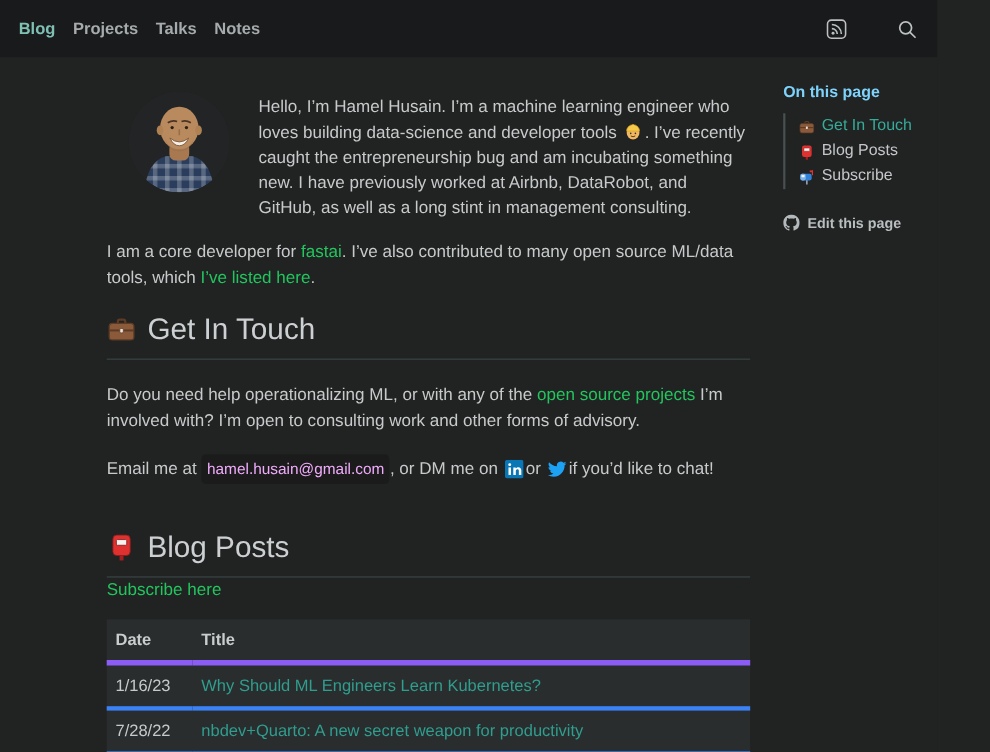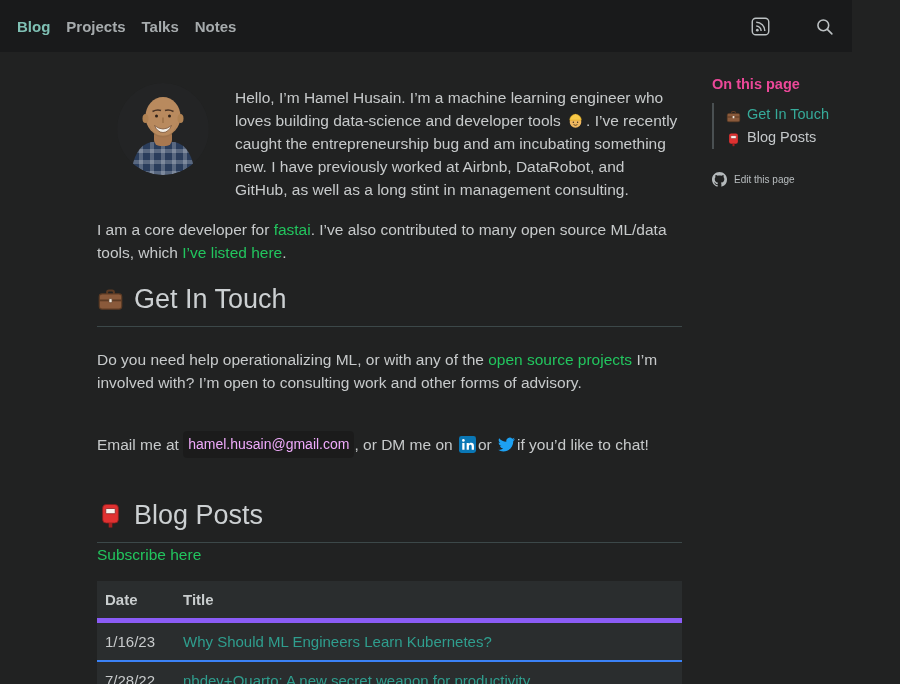--- a/index.html
+++ b/index.html
@@ -26,48 +26,48 @@
   .intro-p { margin:3px 0 0 26px; width:444px; }
 
   .p2 { margin-top:17px; }
 
   h1.section-h { margin-top:20px; padding-bottom:11px; border-bottom:1px solid #3c4849;
                  font-size:27px; font-weight:500; color:#ccd0d2; display:flex; align-items:center; gap:10px; }
   .h-icon { width:27px; height:27px; flex:none; }
   .h-icon svg { width:100%; height:100%; }
 
   .sect-p { margin-top:21px; }
-  .email-p { margin-top:37px; display:flex; align-items:center; flex-wrap:wrap; }
+  .email-p { margin-top:19px; display:flex; align-items:center; flex-wrap:wrap; }
   code.email-code { font-family:Liberation Sans, sans-serif; font-size:14px; color:#f0abfc;
                     background:rgba(0,0,0,0.18); padding:2px 5px; border-radius:4px; }
   .inline-icon { width:17px; height:17px; display:inline-block; vertical-align:-3px; margin:0 2px; }
   .inline-icon svg { width:100%; height:100%; }
 
   .blog-section { margin-top:42px; }
   .subscribe-p { }
 
   table.posts { margin-top:15px; width:585px; border-collapse:collapse; background:#2a2d2e; font-size:15px; }
   table.posts th { text-align:left; font-weight:700; color:#c9cdce; padding:10px 8px; border-bottom:5px solid #8b5cf6; }
   table.posts th.col-date { width:78px; }
   table.posts td { padding:10px 8px; color:#c7cacb; }
-  table.posts tbody tr { border-bottom:2px solid #3b82f6; }
+  table.posts tbody tr { border-bottom:4px solid #3b82f6; }
   a.post-link { color:#2f9e8e; text-decoration:none; cursor:pointer; }
 
   
   .toc { position:absolute; left:712px; top:52px; width:185px; }
-  .toc-title { margin-top:24px; font-size:14.5px; font-weight:700; color:#ec4899; }
+  .toc-title { margin-top:24px; font-size:14.5px; font-weight:700; color:#7dd3fc; }
   .toc-list { list-style:none; margin-top:11px; border-left:2px solid #4a5052; padding-left:12px; }
   .toc-list li { line-height:23px; display:flex; align-items:center; gap:6px; }
   .toc-link { font-size:14.5px; color:#c3c7c9; text-decoration:none; cursor:pointer; }
   .toc-link.active { color:#36ab9a; }
   .mini-icon { width:15px; height:15px; flex:none; display:inline-block; }
   .mini-icon svg { width:100%; height:100%; }
   .edit-row { margin-top:23px; display:flex; align-items:center; gap:7px; }
   .edit-row svg { width:15px; height:15px; fill:#b4b9bb; }
-  .edit-link { font-size:10px; font-weight:400; color:#b9bec0; text-decoration:none; cursor:pointer; }
+  .edit-link { font-size:13px; font-weight:700; color:#b9bec0; text-decoration:none; cursor:pointer; }
 </style>
 </head>
 <body>
 
 <div class="canvas">
 
   <header class="navbar">
     <a class="nav-item active">Blog</a>
     <a class="nav-item">Projects</a>
     <a class="nav-item">Talks</a>
@@ -208,20 +208,33 @@
       <li>
         <span class="mini-icon">
           <svg viewBox="0 0 24 24">
               <rect x="5" y="2.2" width="14" height="16.5" rx="3.2" fill="#e03131"></rect>
               <rect x="7.8" y="5.8" width="8.4" height="4.6" rx="0.8" fill="#f6f3ef" stroke="#8a1d1d" stroke-width="0.7"></rect>
               <rect x="10.4" y="18.7" width="3.2" height="4" fill="#a32020"></rect>
             </svg>
         </span>
         <a class="toc-link">Blog Posts</a>
       </li>
+      <li>
+        <span class="mini-icon">
+          <svg viewBox="0 0 24 24">
+              <rect x="10.8" y="14" width="2.4" height="8" fill="#9aa0a6"></rect>
+              <rect x="2.5" y="6.5" width="16.5" height="9.5" rx="2.6" fill="#3182d9"></rect>
+              <rect x="2.5" y="6.5" width="8" height="9.5" rx="2.6" fill="#7ab3ea"></rect>
+              <rect x="4.3" y="8.3" width="4.4" height="3.2" rx="0.5" fill="#f6f3ef"></rect>
+              <rect x="19.2" y="1.5" width="1.8" height="7" fill="#d23b3b"></rect>
+              <rect x="16.2" y="1.5" width="4.8" height="2.6" fill="#e03131"></rect>
+            </svg>
+        </span>
+        <a class="toc-link">Subscribe</a>
+      </li>
     </ul>
     <div class="edit-row">
       <svg viewBox="0 0 16 16">
           <path d="M8 0C3.58 0 0 3.58 0 8c0 3.54 2.29 6.53 5.47 7.59.4.07.55-.17.55-.38 0-.19-.01-.82-.01-1.49-2.01.37-2.53-.49-2.69-.94-.09-.23-.48-.94-.82-1.13-.28-.15-.68-.52-.01-.53.63-.01 1.08.58 1.23.82.72 1.21 1.87.87 2.33.66.07-.52.28-.87.51-1.07-1.78-.2-3.64-.89-3.64-3.95 0-.87.31-1.59.82-2.15-.08-.2-.36-1.02.08-2.12 0 0 .67-.21 2.2.82.64-.18 1.32-.27 2-.27s1.36.09 2 .27c1.53-1.04 2.2-.82 2.2-.82.44 1.1.16 1.92.08 2.12.51.56.82 1.27.82 2.15 0 3.07-1.87 3.75-3.65 3.95.29.25.54.73.54 1.48 0 1.07-.01 1.93-.01 2.2 0 .21.15.46.55.38A8.01 8.01 0 0 0 16 8c0-4.42-3.58-8-8-8z"></path>
         </svg>
       <a class="edit-link">Edit this page</a>
     </div>
   </aside>
 
 </div>

